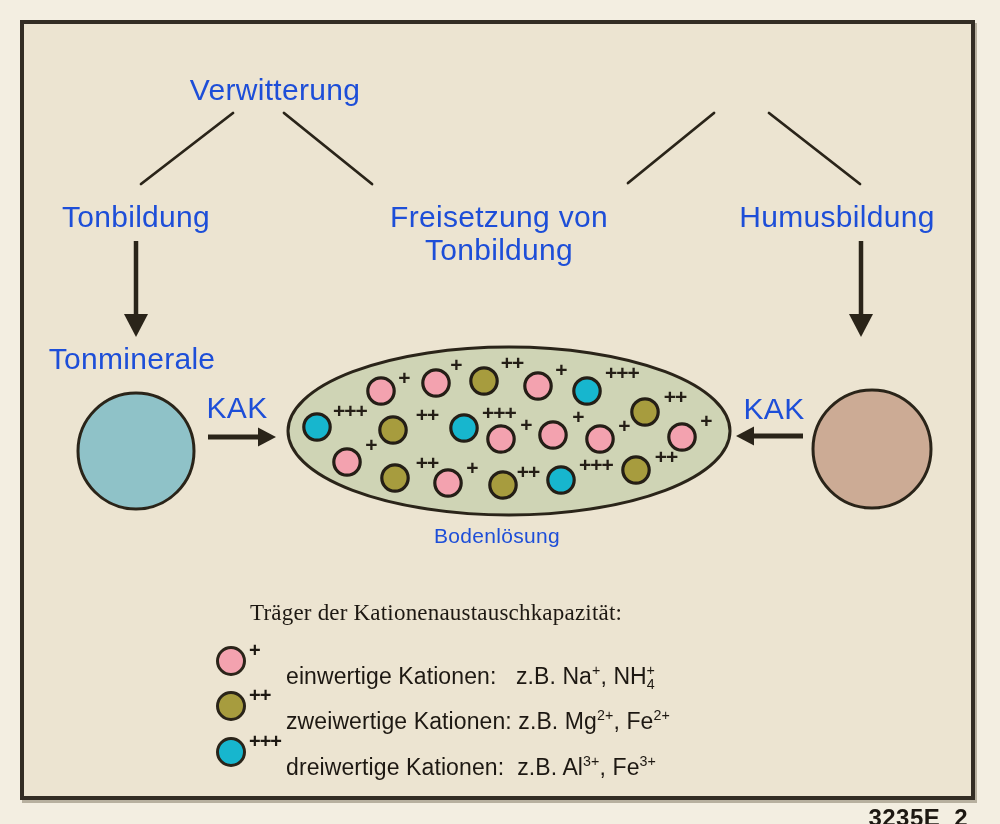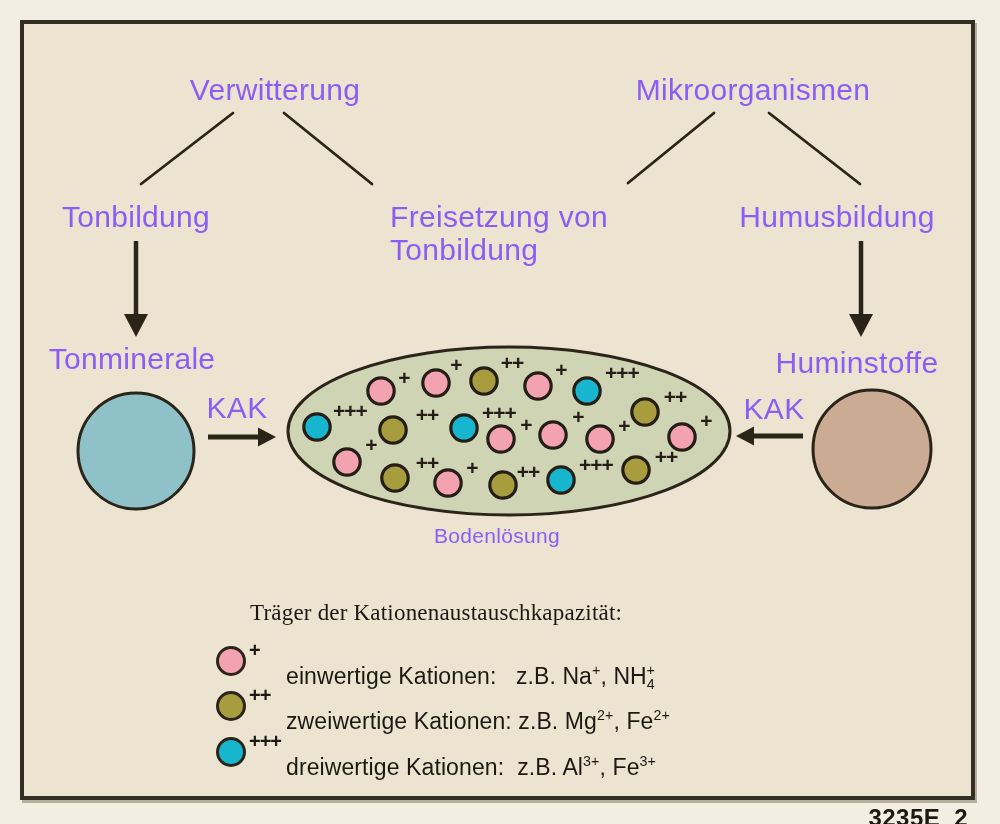--- a/index.html
+++ b/index.html
@@ -2,22 +2,22 @@
 <html><head>
 <meta charset="utf-8">
 <style>
   html,body{margin:0;padding:0;background:#f3eee1;}
   body{font-family:"Liberation Sans",sans-serif;color:#1d1812;}
   .stage{position:relative;width:1000px;height:824px;background:#f3eee1;overflow:hidden;}
   .frame{position:absolute;left:20px;top:20px;width:947px;height:772px;background:#ece4d1;
          border:4px solid #332d24;box-shadow:2px 3px 0 rgba(110,100,80,.45);}
   #diagram-svg{position:absolute;left:0;top:0;width:1000px;height:824px;z-index:1;}
   .lbl{position:absolute;z-index:2;transform:translateX(-50%);font-size:30px;letter-spacing:.3px;
-       white-space:nowrap;color:#8b5cf6;}
-  .lbl.two-line{text-align:left;line-height:33px;}
+       white-space:nowrap;color:#1d4ed8;}
+  .lbl.two-line{text-align:center;line-height:33px;}
   .charge-t{font-family:"Liberation Sans",sans-serif;font-weight:bold;font-size:21px;
             letter-spacing:-1px;fill:#241e16;}
   .legend-title{position:absolute;left:250px;top:600px;z-index:2;font-size:23px;letter-spacing:.2px;font-family:Liberation Serif, serif;}
   .legend-row{position:absolute;left:216px;z-index:2;display:flex;align-items:center;height:34px;}
   .legend-row.r1{top:644px;}
   .legend-row.r2{top:689px;}
   .legend-row.r3{top:735px;}
   .swatch{width:24px;height:24px;border:3.5px solid #2a2419;border-radius:50%;flex:0 0 auto;}
   .charge{width:37px;flex:0 0 auto;align-self:flex-start;margin-top:-5px;padding-left:3px;
           font-weight:bold;font-size:20px;letter-spacing:-1px;}
@@ -83,31 +83,29 @@
       <text x="624" y="433" text-anchor="middle" class="charge-t">+</text>
       <text x="371" y="452" text-anchor="middle" class="charge-t">+</text>
       <text x="427" y="470" text-anchor="middle" class="charge-t">++</text>
       <text x="472" y="475" text-anchor="middle" class="charge-t">+</text>
       <text x="528" y="479" text-anchor="middle" class="charge-t">++</text>
       <text x="596" y="472" text-anchor="middle" class="charge-t">+++</text>
       <text x="666" y="464" text-anchor="middle" class="charge-t">++</text>
     </svg>
 
   <div class="lbl" style="left:275px;top:73px">Verwitterung</div>
-  <div class="lbl" style="left:753px;top:73px">Mikroorganismen</div>
 
   <div class="lbl" style="left:136px;top:200px">Tonbildung</div>
   <div class="lbl two-line" style="left:499px;top:200px">
     <div>Freisetzung von</div>
     <div>Tonbildung</div>
   </div>
   <div class="lbl" style="left:132px;top:342px">Tonminerale</div>
 
   <div class="lbl" style="left:837px;top:200px">Humusbildung</div>
-  <div class="lbl" style="left:857px;top:346px">Huminstoffe</div>
 
   <div class="lbl" style="left:237px;top:391px">KAK</div>
   <div class="lbl" style="left:774px;top:392px">KAK</div>
 
   <div class="lbl" style="left:497px;top:524px;font-size:21px">Bodenlösung</div>
 
   <div class="legend-title">Träger der Kationenaustauschkapazität:</div>
 
   <div class="legend-row r1">
     <span class="swatch" style="background: rgb(243, 162, 175);"></span>

